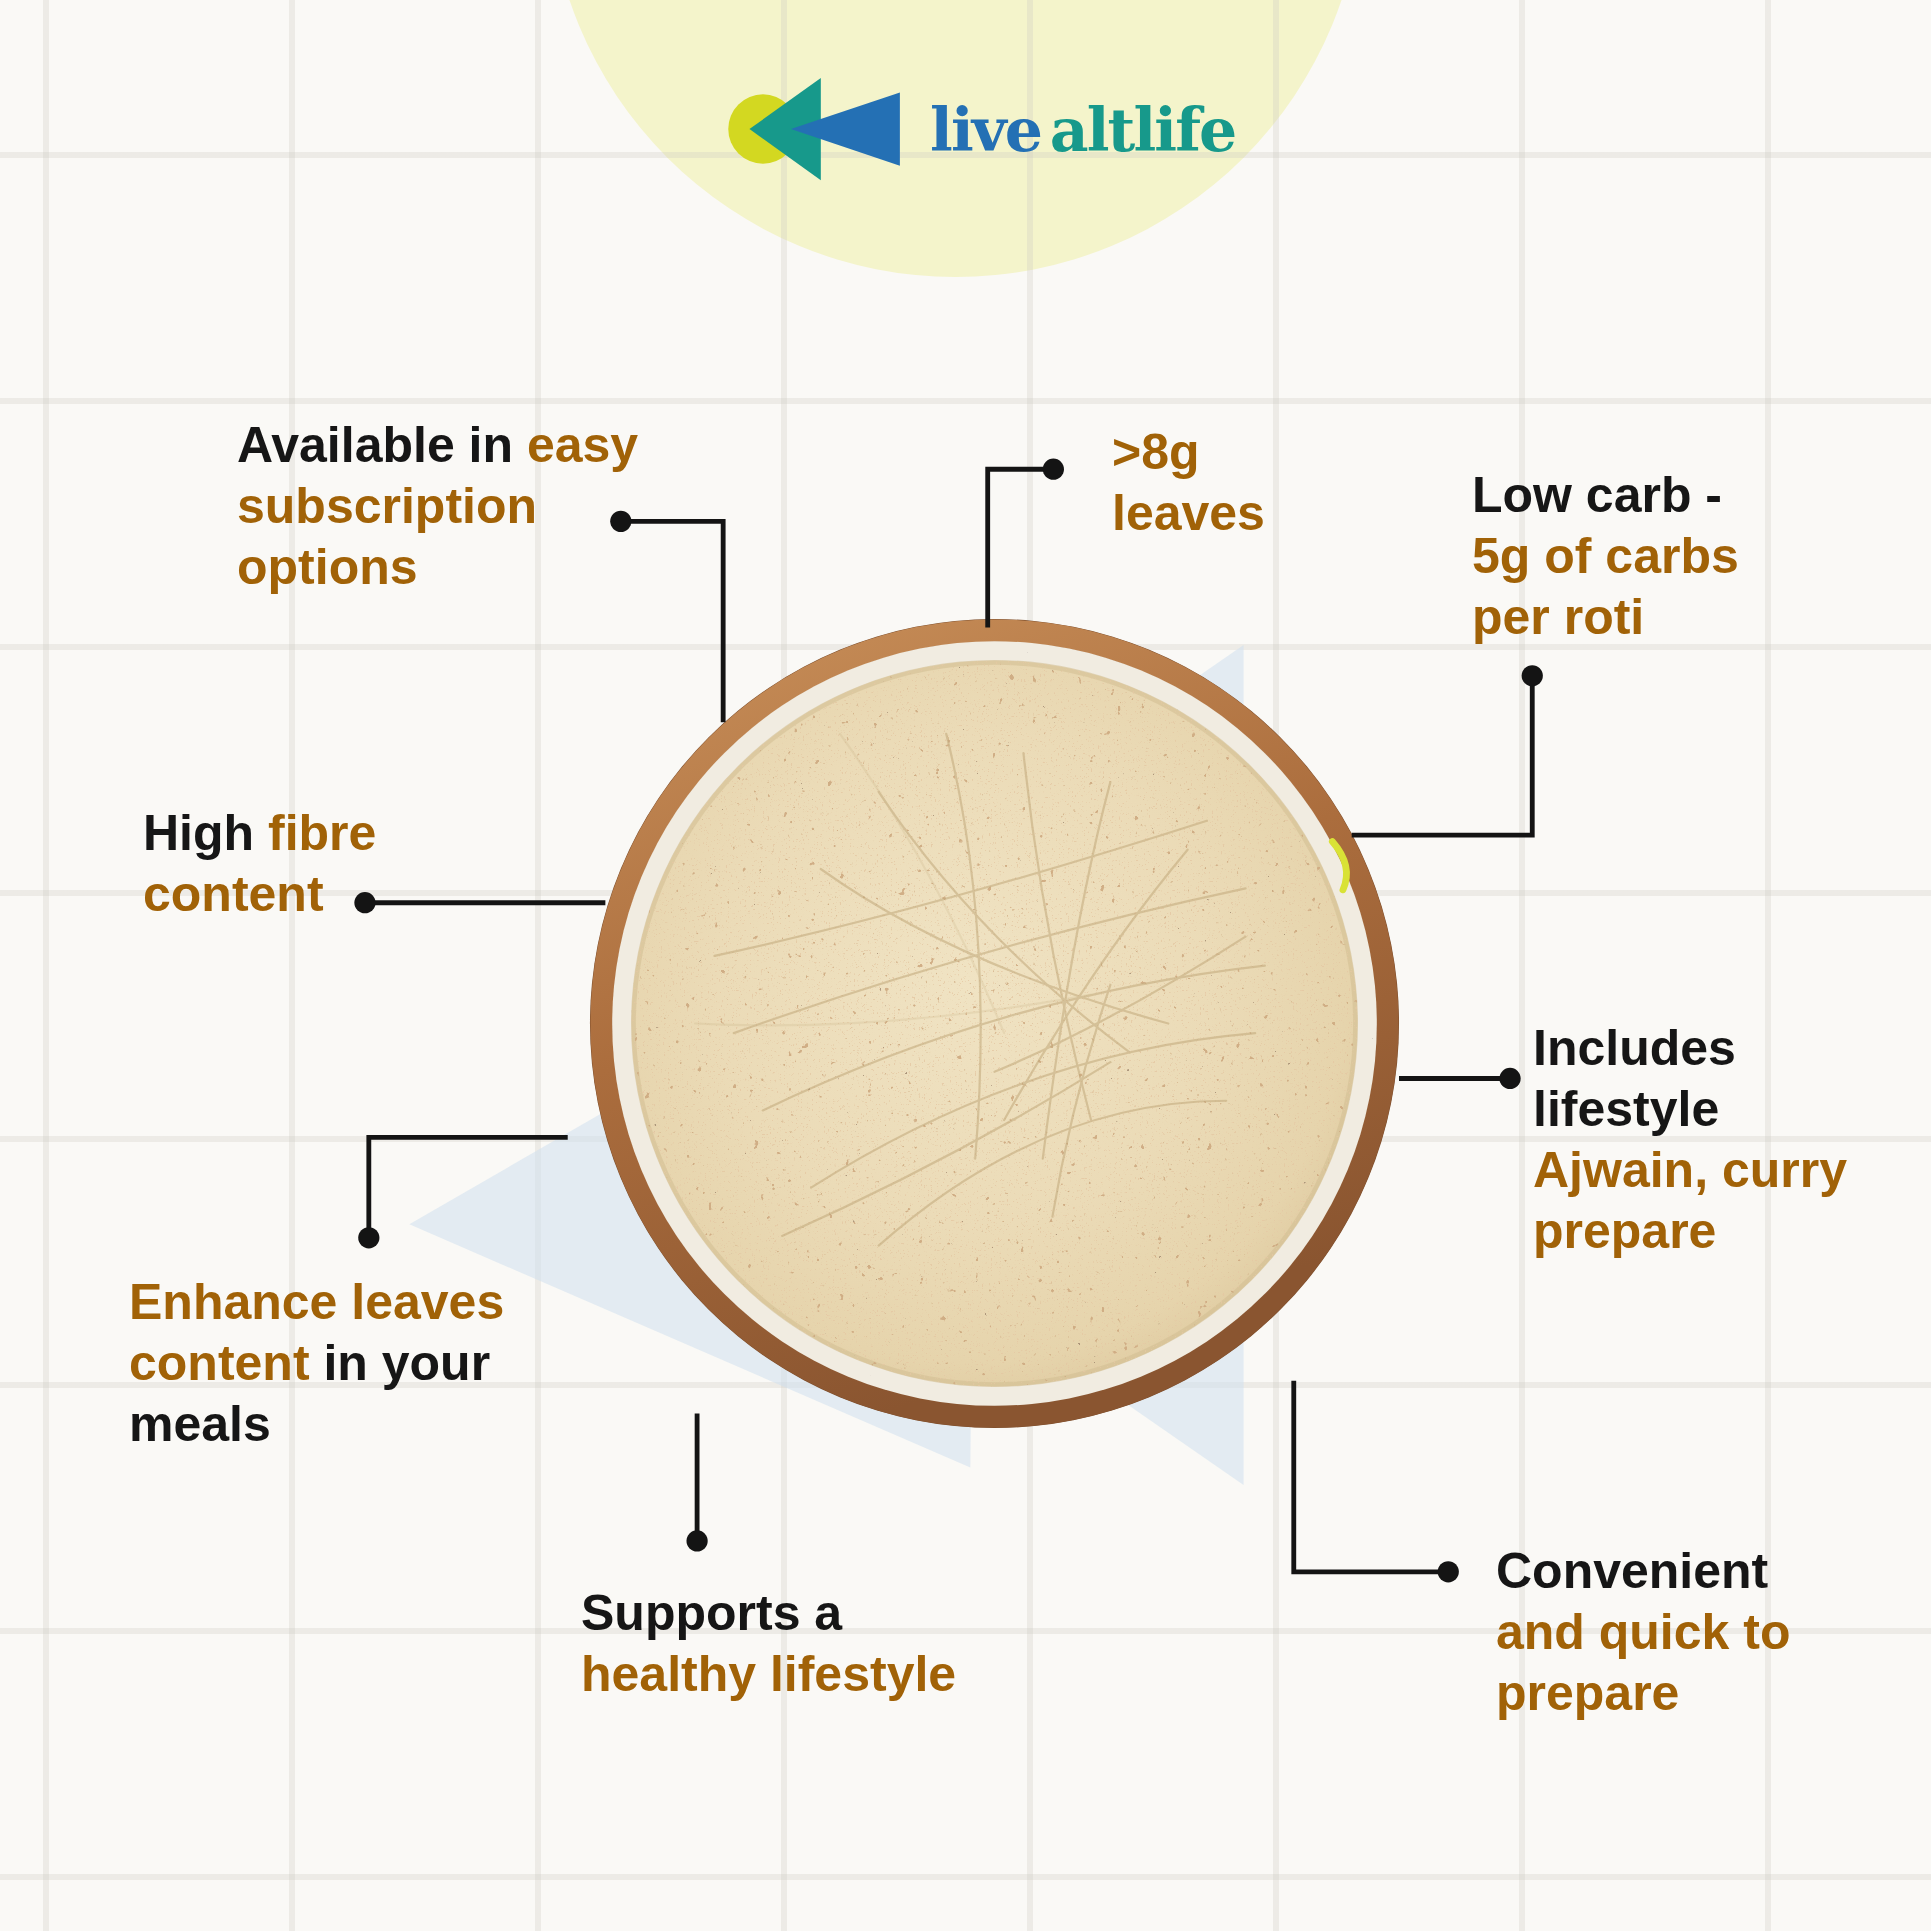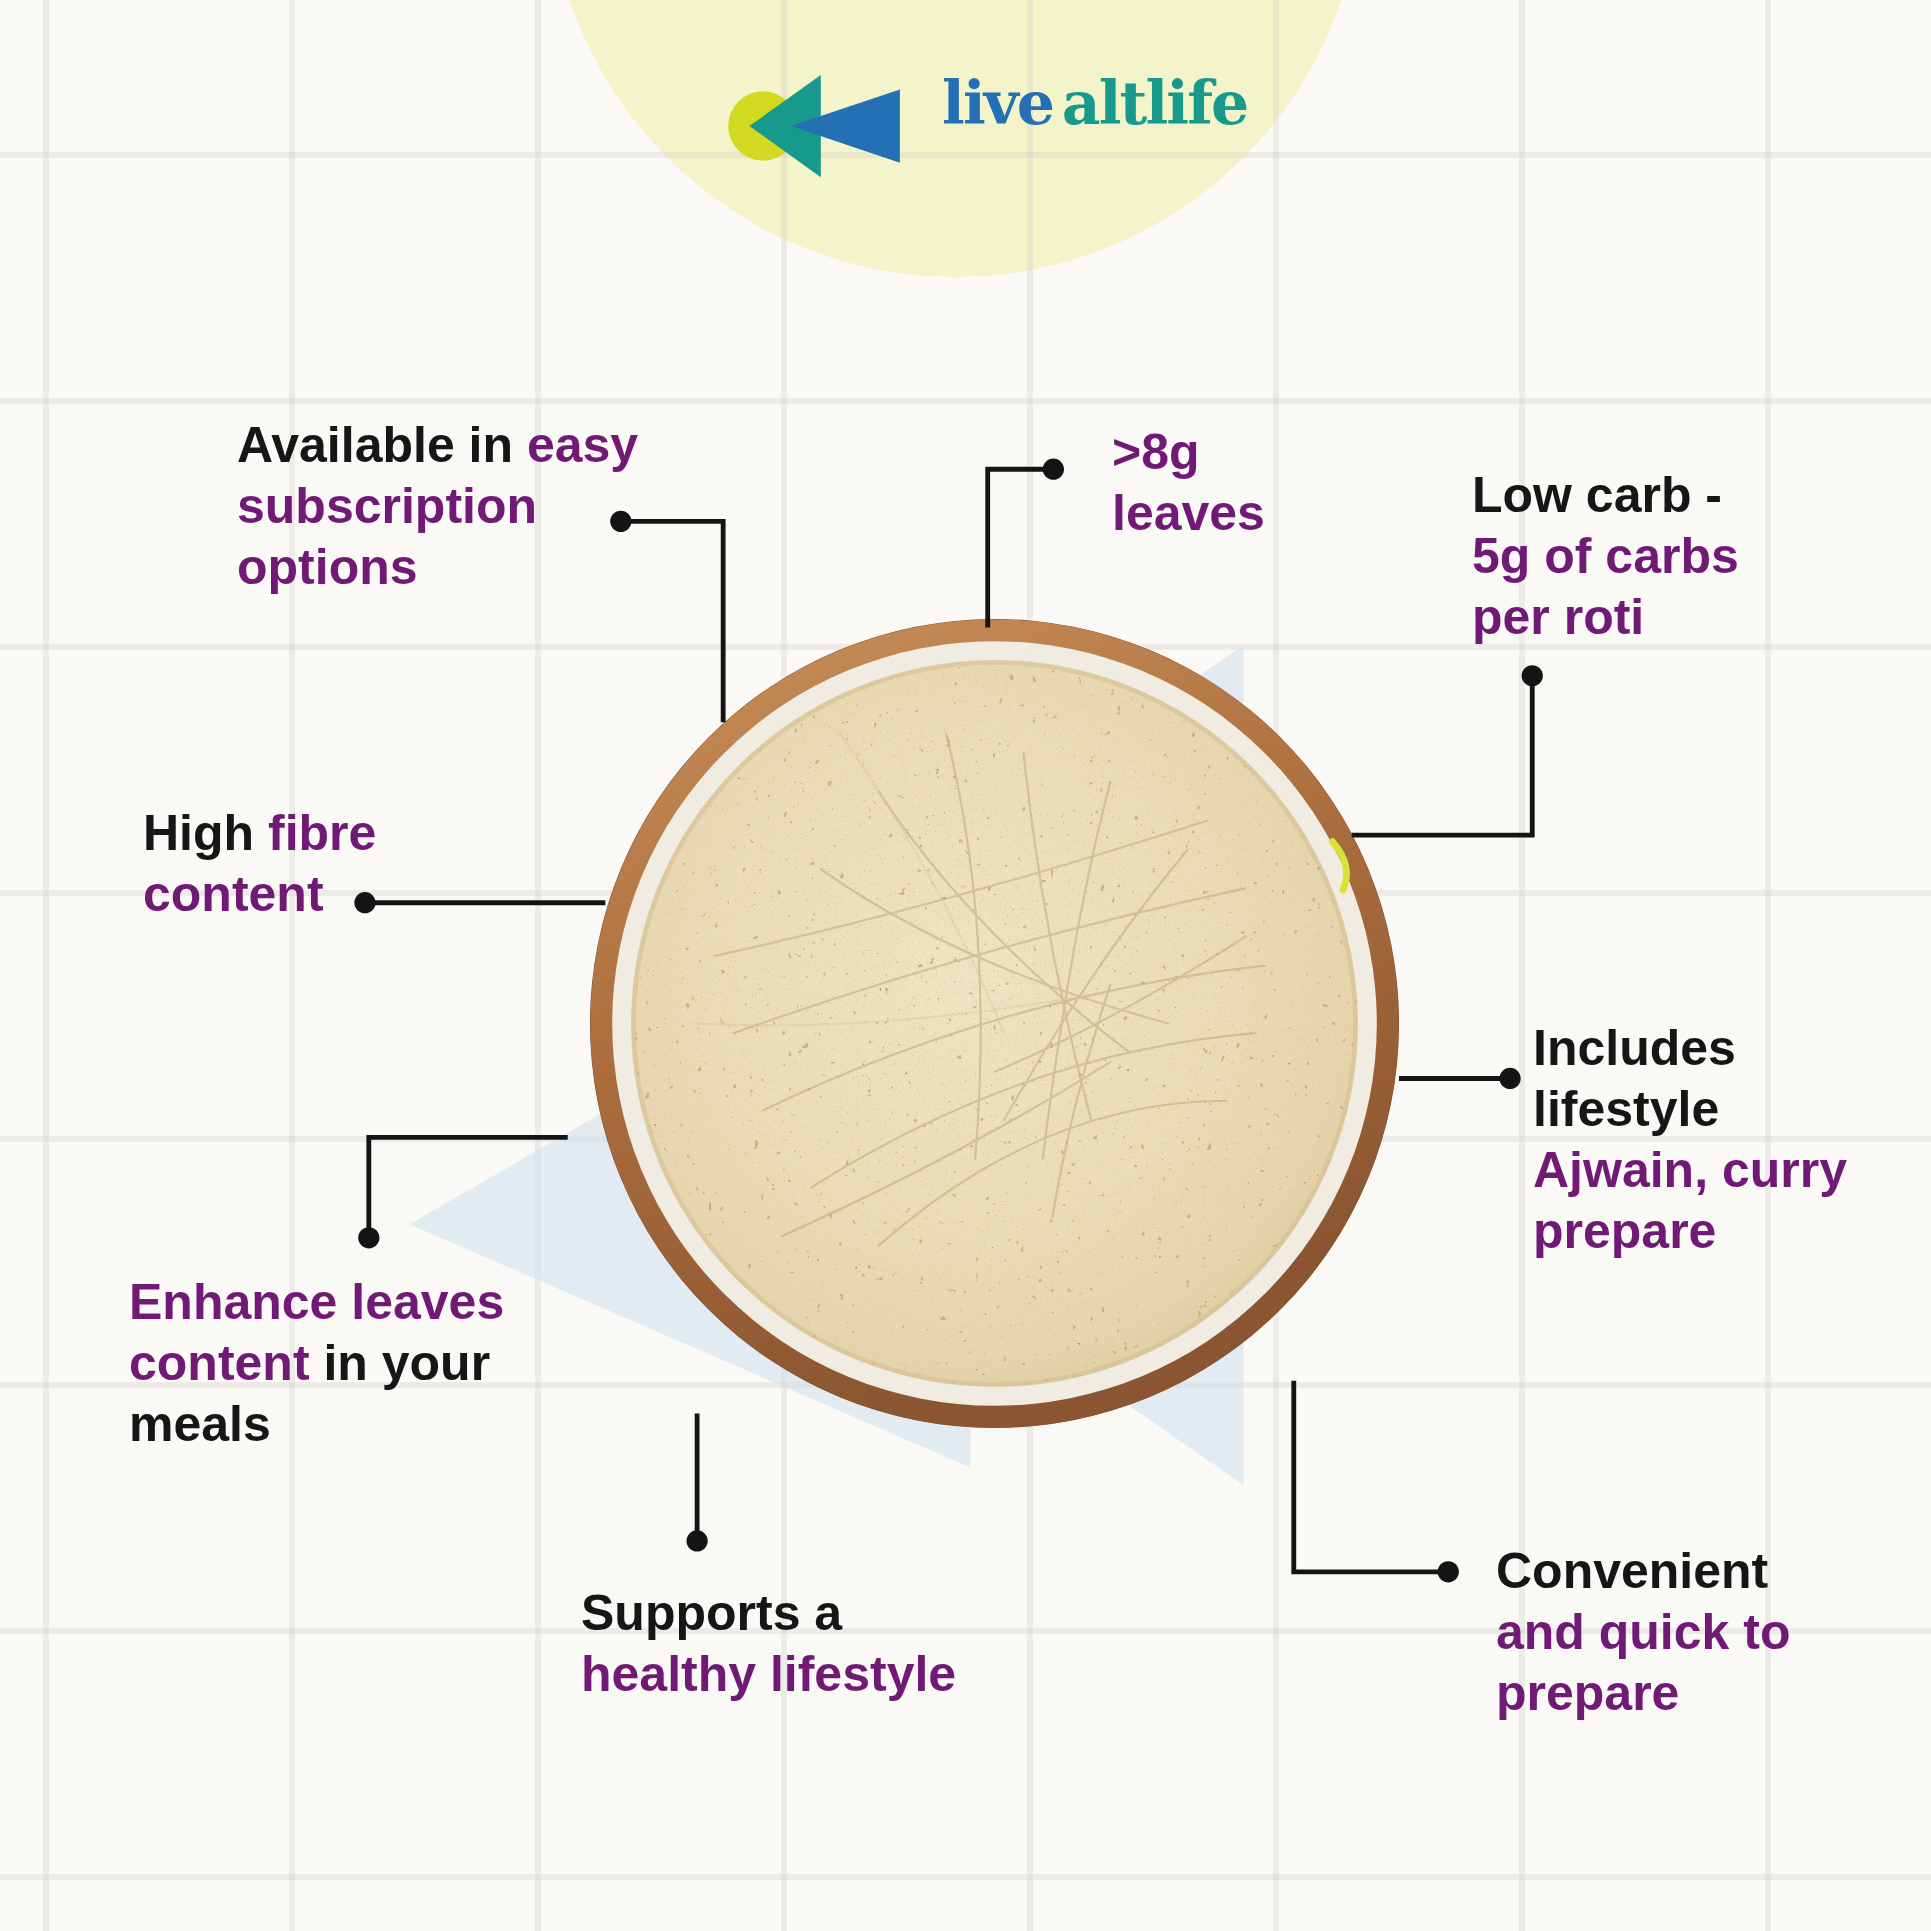--- a/index.html
+++ b/index.html
@@ -16,38 +16,38 @@
       linear-gradient(to right,  rgba(205,202,193,0.30) 0 5.8px, transparent 5.8px);
     background-size:246px 246px;
     background-position:43px 152px;
   }
   .yellow-circle{
     position:absolute;left:548px;top:-538px;width:815px;height:815px;
     border-radius:50%;background:#f4f4cb;
   }
   .logo{
     position:absolute;left:726px;top:73px;height:114px;
-    display:flex;align-items:flex-start;gap:36px;
+    display:flex;align-items:center;gap:24px;
   }
   .logo-icon{width:180px;height:108px;display:block;}
   .logo-text{
     font-family:"DejaVu Serif",serif;font-weight:700;font-size:60px;
     letter-spacing:-1.9px;line-height:1;white-space:nowrap;
   }
   .lt-first{color:#2470b4;}
   .lt-second{color:#17998b;margin-left:8.7px;}
   .wm,.leader,.plate{position:absolute;}
   .callout{
     position:absolute;
     font-weight:700;font-size:50px;line-height:61px;letter-spacing:0;
     white-space:nowrap;
   }
   .seg{white-space:pre;}
   .dark{color:#161616;}
-  .teal{color:#701a75;}
+  .teal{color:#a16207;}
 </style>
 </head>
 <body>
 
 <div class="canvas">
 
   <div class="yellow-circle"></div>
 
   <div class="grid-overlay"></div>
 

